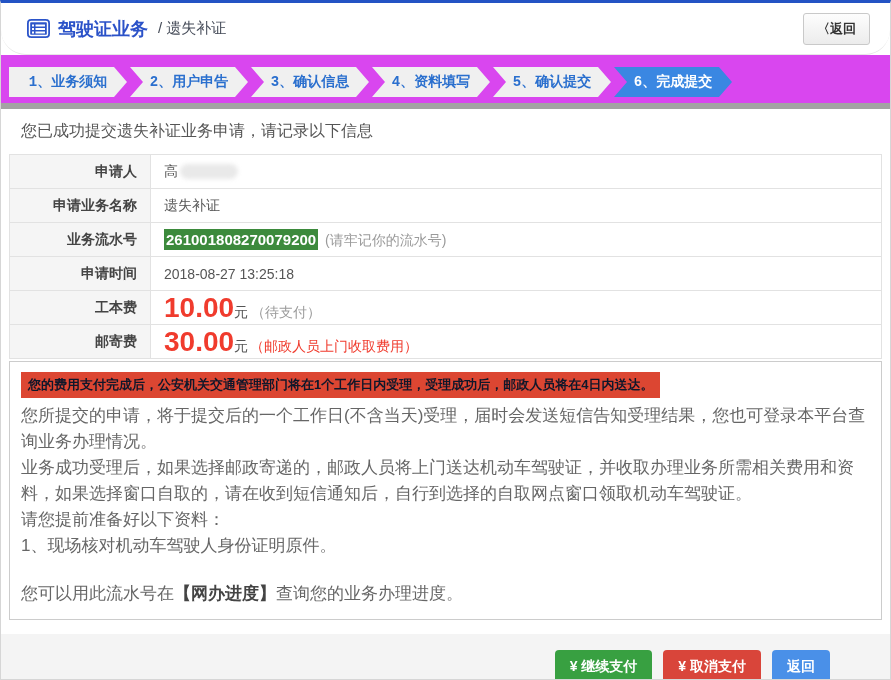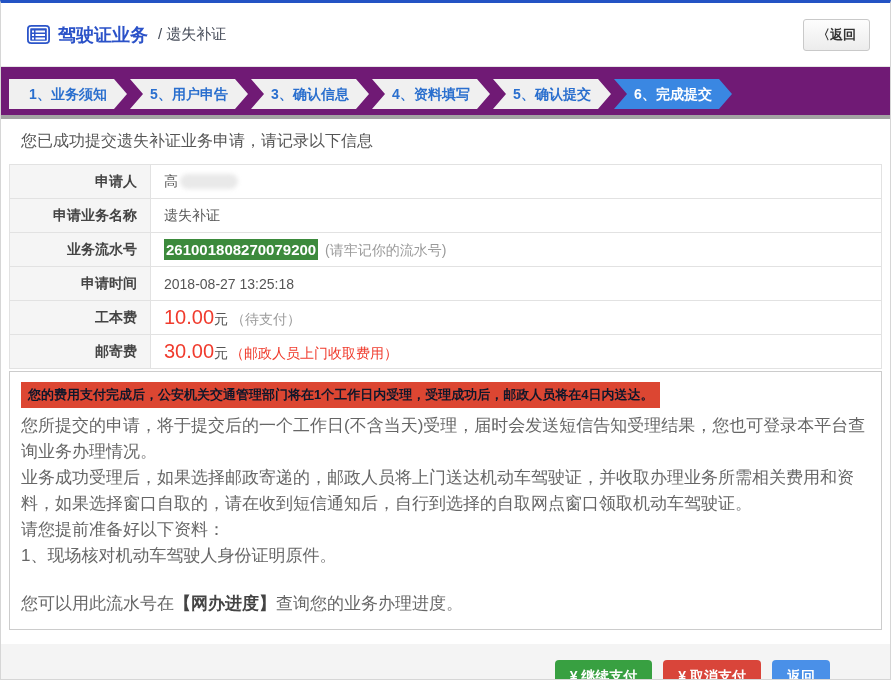--- a/index.html
+++ b/index.html
@@ -13,45 +13,45 @@
     --btn-green:#38a041;
     --btn-red:#d9453a;
     --btn-blue:#4a90e8;
   }
   *{box-sizing:border-box;}
   html,body{margin:0;padding:0;background:#fff;}
   body{width:891px;height:680px;font-family:"Liberation Sans","DejaVu Sans",sans-serif;font-size:14px;color:#555;}
   .page{width:891px;height:680px;border:1px solid #d6d6d6;border-top:3px solid var(--brand-dark-blue);background:#fff;overflow:hidden;}
 
   
-  .hdr{display:flex;align-items:center;justify-content:space-between;height:64px;padding:0 20px 0 26px;border-bottom:1px solid #e6e6e6;}
+  .hdr{display:flex;align-items:center;justify-content:space-between;height:52px;padding:0 20px 0 26px;border-bottom:1px solid #e6e6e6;border-radius:25px;}
   .title-wrap{display:flex;align-items:center;gap:8px;}
   .doc-icon{display:inline-flex;width:23px;height:19px;}
   .title{color:var(--title-blue);font-size:18px;font-weight:bold;}
   .subtitle{color:#454b58;font-size:15px;margin-left:2px;}
   .back-top{font-family:inherit;font-size:13px;font-weight:bold;color:#333;background:linear-gradient(#fdfdfd,#ececec);border:1px solid #c9c9c9;border-radius:3px;padding:6px 13px;cursor:pointer;}
 
   
-  .steps{display:flex;padding:12px 0 6px 8px;border-bottom:4px solid #a3a3a3;background:#701a75;}
+  .steps{display:flex;padding:12px 0 6px 8px;border-bottom:6px solid #a3a3a3;background:#d946ef;font-family:Liberation Mono, monospace;}
   .step{width:118px;height:30px;line-height:30px;margin-right:3px;text-align:center;font-size:14px;font-weight:bold;color:var(--tab-blue);background:#f0f0f0;
         clip-path:polygon(0 0,calc(100% - 13px) 0,100% 50%,calc(100% - 13px) 100%,0 100%,13px 50%);}
   .step:first-child{clip-path:polygon(0 0,calc(100% - 13px) 0,100% 50%,calc(100% - 13px) 100%,0 100%);}
   .step.active{background:var(--active-tab);color:#fff;}
 
   
   .content{padding:0 8px;}
   .success{margin:12px 0 12px 12px;font-size:16px;color:#555;}
   table{width:100%;border-collapse:collapse;font-size:14px;}
   td{border:1px solid #e2e2e2;height:34px;padding:0;}
   td.lbl{background:#f5f5f5;width:141px;text-align:right;padding-right:13px;font-weight:bold;color:#444;}
   td.val{padding-left:13px;color:#555;background:#fff;}
   .blur{display:inline-block;width:58px;height:15px;margin-left:2px;background:#e9e9e9;border-radius:8px;filter:blur(2px);vertical-align:middle;}
   .badge{display:inline-block;background:var(--badge-green);color:#fff;font-weight:bold;font-size:15px;padding:2px 2px;}
   .note{color:#9a9a9a;margin-left:3px;}
-  .amount{color:var(--fee-red);font-size:20px;font-weight:normal;}
+  .amount{color:var(--fee-red);font-size:28px;font-weight:bold;}
   .unit{color:#555;}
   .note-red{color:var(--fee-red);margin-left:2px;}
 
   
   .notice{margin-top:2px;border:1px solid #ccc;padding:8px 11px 12px;min-height:206px;}
   .alert{display:inline-block;background:var(--alert-red);color:#0f172a;font-weight:bold;font-size:13px;padding:4px 7px;margin:2px 0 5px;}
   .notice p{margin:0;font-size:17px;color:#666;line-height:26px;}
   .notice p.progress{margin-top:22px;color:#666;}
   .progress b{color:#444;font-weight:bold;}
 
@@ -82,21 +82,21 @@
         </svg>
       </span>
       <span class="title">驾驶证业务</span>
       <span class="subtitle">/ 遗失补证</span>
     </div>
     <button class="back-top">〈返回</button>
   </div>
 
   <nav class="steps">
     <div class="step">1、业务须知</div>
-    <div class="step">5、用户申告</div>
+    <div class="step">2、用户申告</div>
     <div class="step">3、确认信息</div>
     <div class="step">4、资料填写</div>
     <div class="step">5、确认提交</div>
     <div class="step active">6、完成提交</div>
   </nav>
 
   <div class="content">
     <p class="success">您已成功提交遗失补证业务申请，请记录以下信息</p>
 
     <table>

